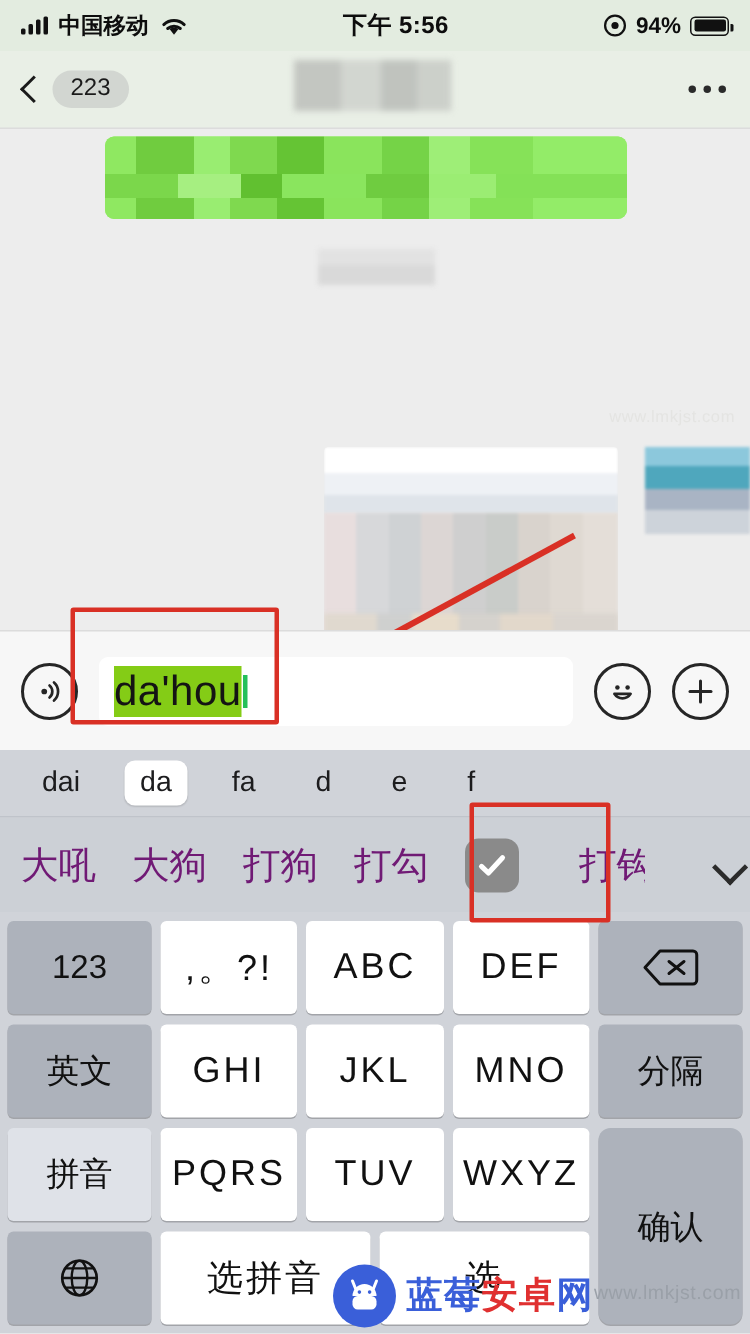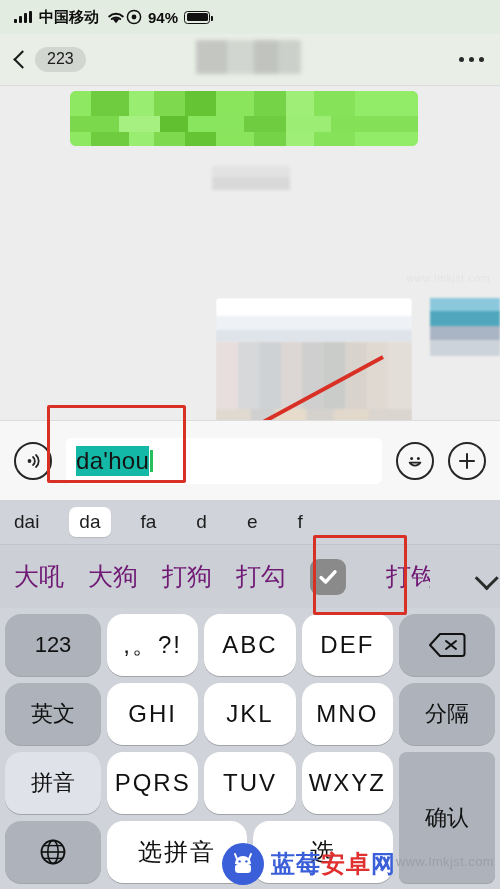--- a/index.html
+++ b/index.html
@@ -135,32 +135,32 @@
   }
   .ic-circle {
     width:38px; height:38px; border-radius:50%; border:2px solid #262626;
     display:flex; align-items:center; justify-content:center; flex:0 0 auto; cursor:pointer;
   }
   .textfield {
     flex:1; height:46px; background:#ffffff; border-radius:6px;
     display:flex; align-items:center; padding:0 10px;
   }
   .composing {
-    font-size:24px; color:#141414; background:#14b8a6; padding:1px 0;
+    font-size:28px; color:#141414; background:#84cc16; padding:1px 0;
     letter-spacing:.3px;
   }
   .caret { display:inline-block; width:3px; height:22px; background:#25c05a;
            vertical-align:-4px; margin-left:1px; }
 
   
   .keyboard { position:absolute; top:500px; left:0; width:500px; height:389px; background:#d0d3d9; }
 
   .pinyin-bar {
     height:45px; background:#d0d3d9; display:flex; align-items:center;
-    padding:0 4px; gap:20px; border-bottom:1px solid #bfc3ca;
+    padding:0 18px; gap:20px; border-bottom:1px solid #bfc3ca;
   }
   .py { font-size:19px; color:#1c1c1e; padding:4px 10px; border-radius:7px; cursor:pointer; }
   .py.sel { background:#ffffff; box-shadow:0 1px 1px rgba(0,0,0,.12);text-align:center; }
 
   .cand-bar {
     height:63px; background:#ccd0d6; display:flex; align-items:center;
     padding:0 14px; gap:24px; position:relative; overflow:hidden;
   }
   .cand { font-size:25px; color:#701a75; white-space:nowrap; cursor:pointer; }
   .cand-emoji {
@@ -170,21 +170,21 @@
   .cand-clip { max-width:44px; overflow:hidden;margin-left:16px; }
   .cand-expand {
     position:absolute; right:12px; top:50%; transform:translateY(-60%);
     width:17px; height:17px; border-right:3px solid #2b2b2b; border-bottom:3px solid #2b2b2b;
     transform-origin:center; rotate:45deg; cursor:pointer;
   }
 
   .keys { position:relative; padding:6px 5px; }
   .krow { display:flex; gap:6px; margin-bottom:7px; height:62px; }
   .key {
-    border-radius:16px; display:flex; align-items:center; justify-content:center;
+    border-radius:4px; display:flex; align-items:center; justify-content:center;
     font-size:24px; color:#111; box-shadow:0 1px 0 rgba(0,0,0,.22); cursor:pointer;
     user-select:none;
   }
   .k-fn { background:#adb2bb; width:96px; flex:0 0 96px; font-size:22px; }
   .k-fn-light { background:#dfe2e8; width:96px; flex:0 0 96px; font-size:22px; }
   .k-main { background:#ffffff; flex:1 1 0; letter-spacing:2px; }
   .k-tall {
     position:absolute; right:5px; width:96px; height:131px; top:144px;
     background:#adb2bb; border-radius:8px; display:flex; align-items:center;
     justify-content:center; font-size:22px; color:#111; box-shadow:0 1px 0 rgba(0,0,0,.22);
@@ -216,20 +216,21 @@
           <i></i>
           <i></i>
         </span>
       <span class="sb-carrier">中国移动</span>
       <svg width="20" height="15" viewBox="0 0 20 15">
         <path d="M10 13.2 L13 9.4 A4.6 4.6 0 0 0 7 9.4 Z" fill="#111"></path>
         <path d="M3.2 6.4 A10 10 0 0 1 16.8 6.4" stroke="#111" stroke-width="2" fill="none" stroke-linecap="round"></path>
         <path d="M5.8 9.0 A6.4 6.4 0 0 1 14.2 9.0" stroke="#111" stroke-width="2" fill="none" stroke-linecap="round"></path>
       </svg>
     </div>
+    <div class="sb-center">下午 5:56</div>
     <div class="sb-right">
       <svg width="16" height="16" viewBox="0 0 16 16">
         <circle cx="8" cy="8" r="6.6" stroke="#111" stroke-width="1.5" fill="none"></circle>
         <circle cx="8" cy="8" r="2.4" fill="#111"></circle>
       </svg>
       <span class="pct">94%</span>
       <span class="batt">
           <i></i>
         </span>
     </div>

